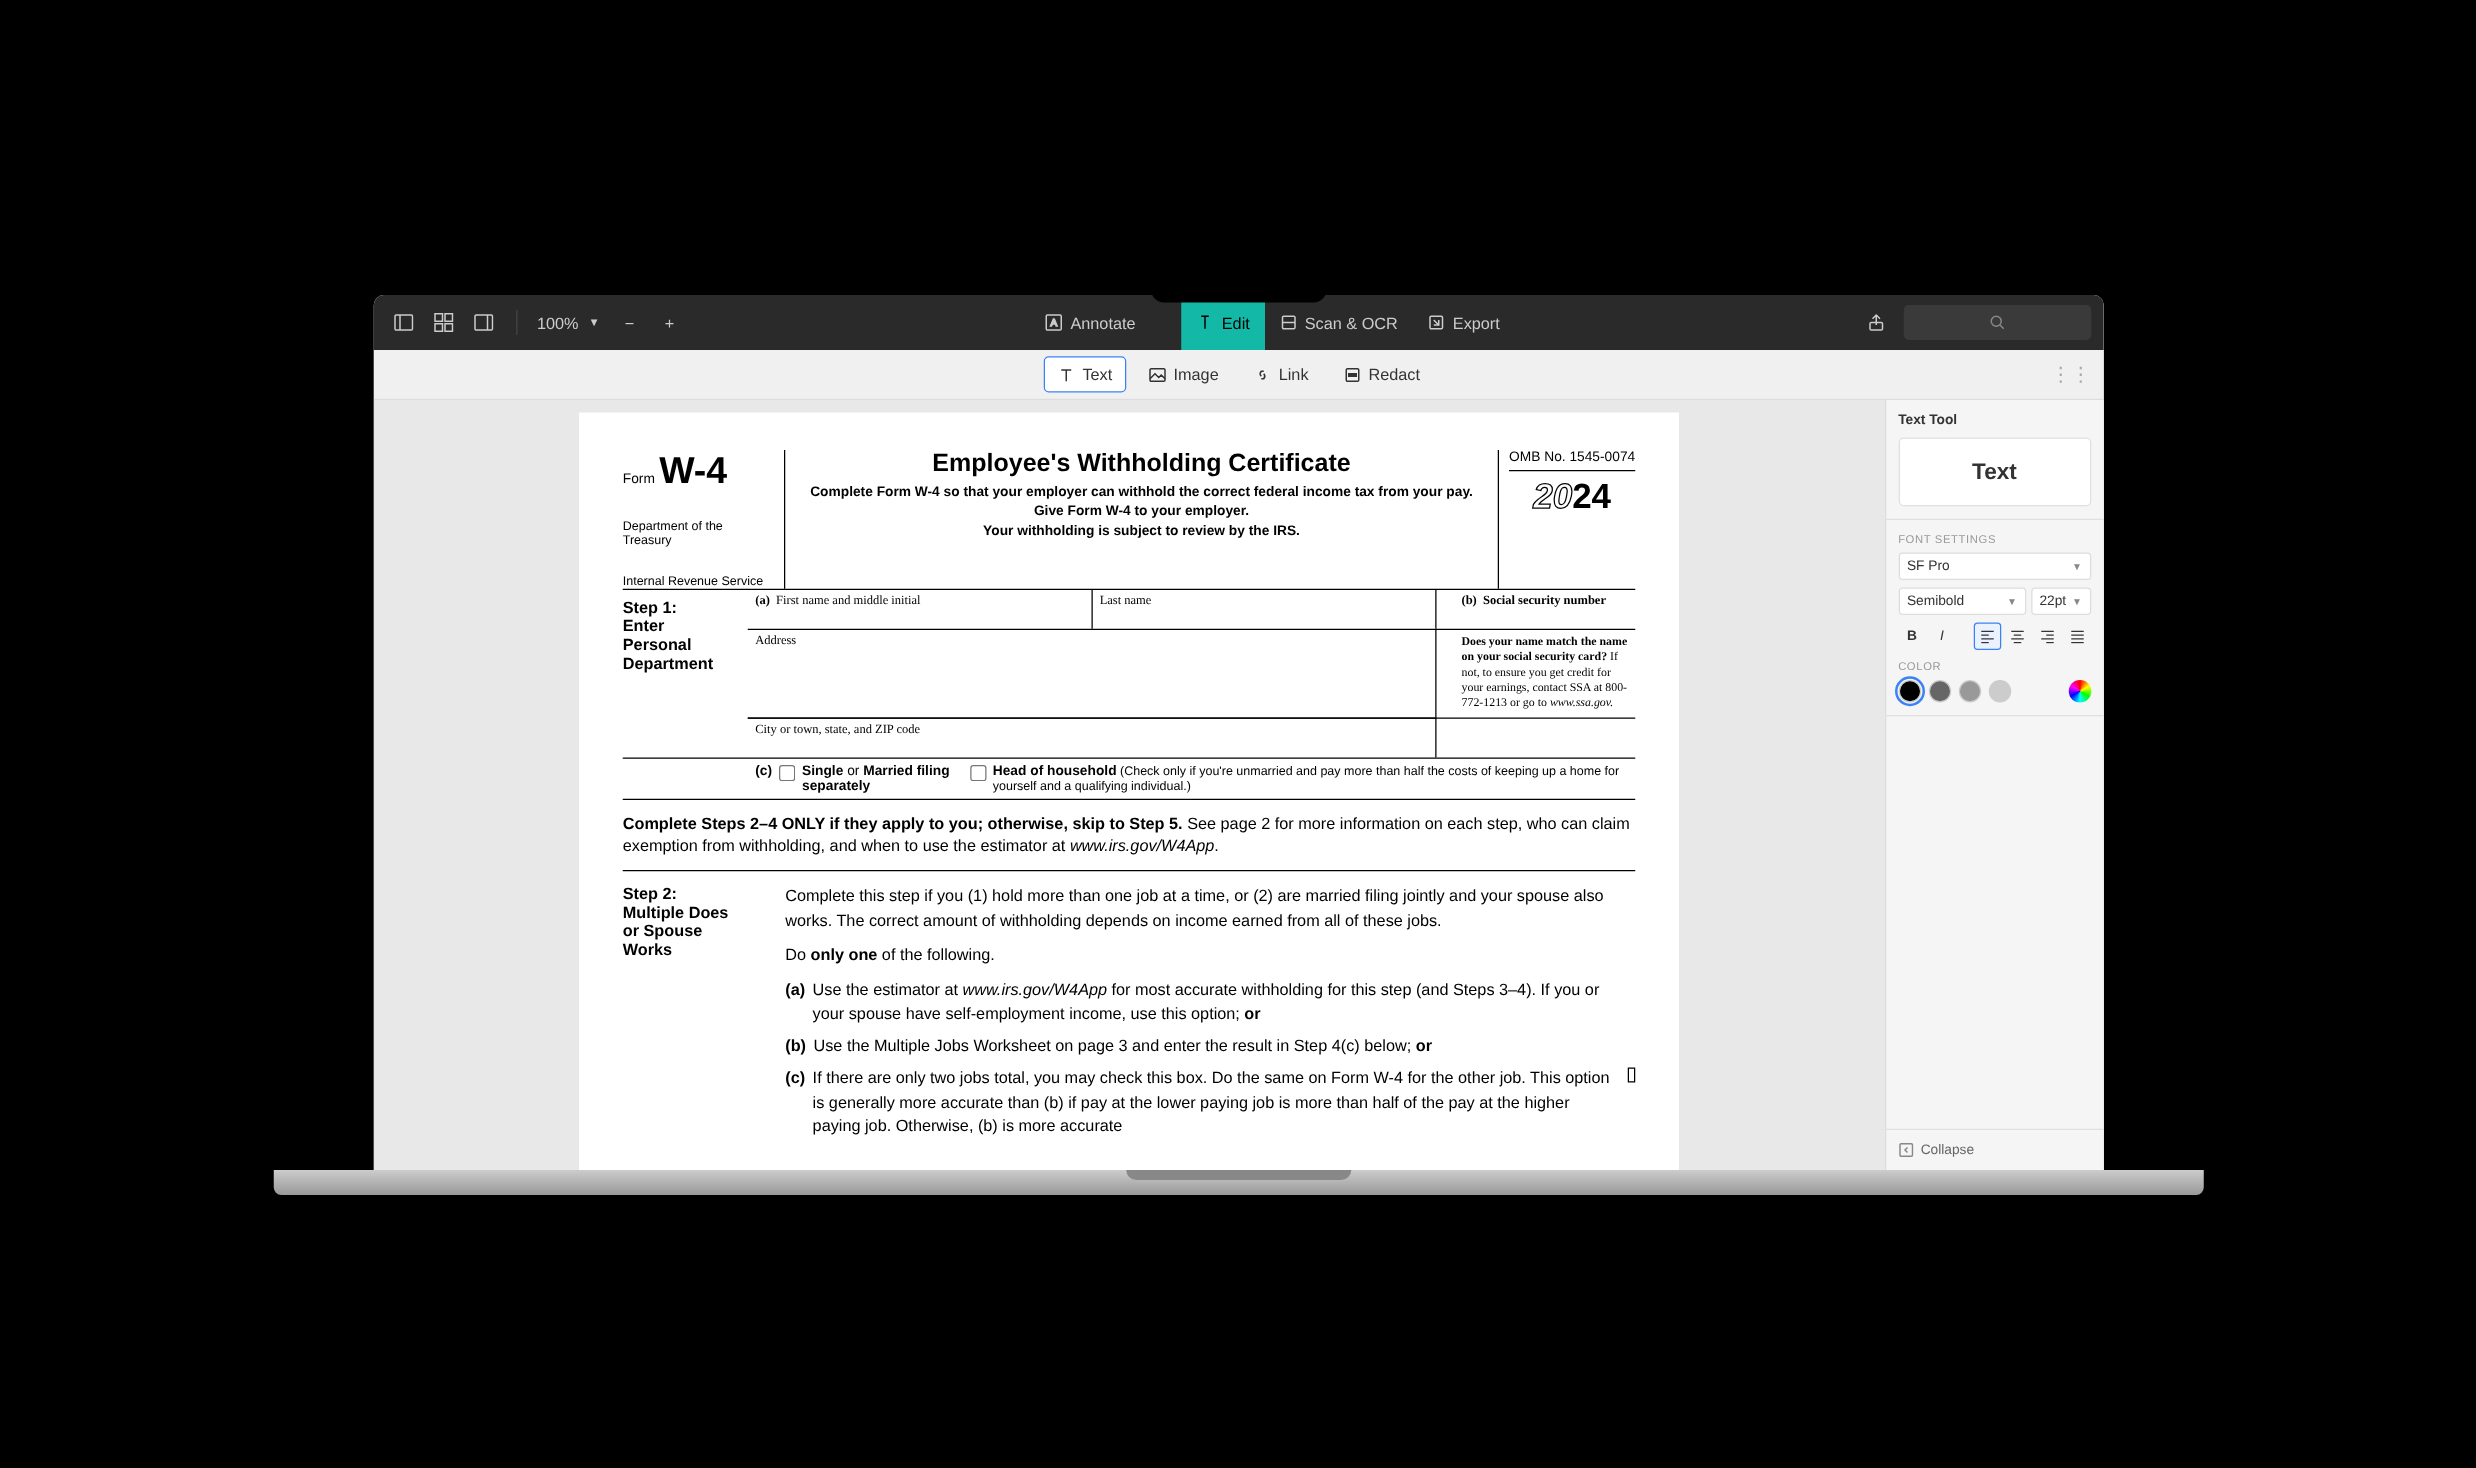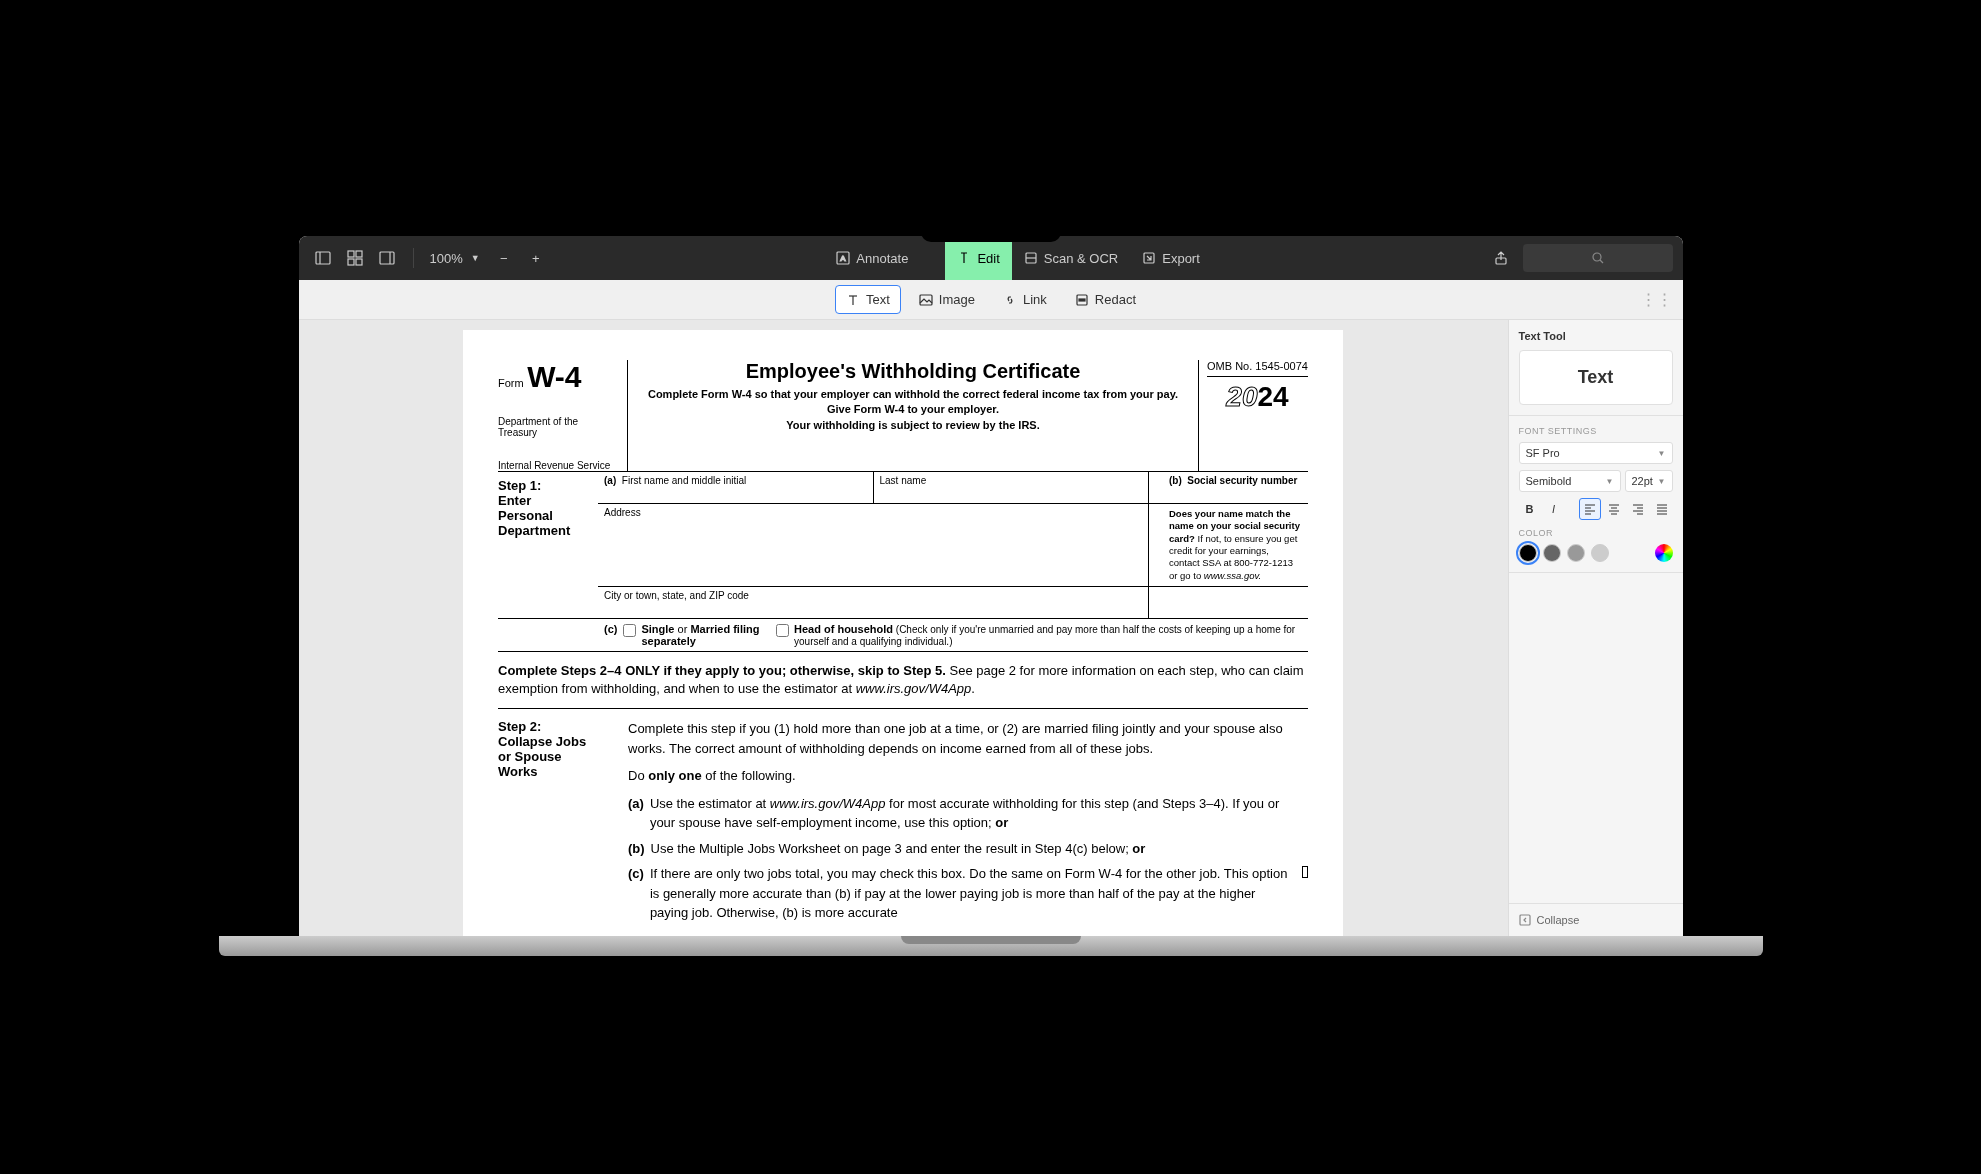--- a/index.html
+++ b/index.html
@@ -13,21 +13,21 @@
 .laptop-base::before { content: ''; position: absolute; top: 0; left: 50%; transform: translateX(-50%); width: 180px; height: 8px; background: #888; border-radius: 0 0 8px 8px; }
 
 
 .top-toolbar { background: #2a2a2a; height: 44px; display: flex; align-items: center; padding: 0 10px; color: #ccc; font-size: 13px; }
 .tb-left { display: flex; align-items: center; gap: 4px; }
 .tb-icon-btn { width: 28px; height: 28px; display: flex; align-items: center; justify-content: center; cursor: pointer; border-radius: 4px; }
 .tb-divider { width: 1px; height: 20px; background: #444; margin: 0 8px; }
 .zoom-label { margin: 0 4px; }
 .tb-center { display: flex; align-items: center; margin-left: auto; margin-right: auto; }
 .tb-tab { padding: 0 12px; height: 44px; display: flex; align-items: center; gap: 6px; cursor: pointer; border-radius: 0; }
-.tb-tab.active { background: #86efac; color: #000; margin-left: 25px; }
+.tb-tab.active { background: #14b8a6; color: #000; margin-left: 25px; }
 .tb-right { display: flex; align-items: center; gap: 8px; }
 .search-box { background: #3a3a3a; height: 28px; width: 150px; border-radius: 4px; display: flex; align-items: center; justify-content: center; }
 
 
 .sub-toolbar { background: #f0f0f0; height: 40px; display: flex; align-items: center; justify-content: center; gap: 8px; border-bottom: 1px solid #ddd; position: relative; }
 .sub-btn { padding: 6px 10px; display: flex; align-items: center; gap: 6px; cursor: pointer; border-radius: 4px; font-size: 13px; color: #333; }
 .sub-btn.active { border: 1.5px solid #3b82f6; background: #fff; }
 .sub-handle { position: absolute; right: 10px; color: #aaa; cursor: grab; }
 
 
@@ -46,21 +46,21 @@
 .form-mid .sub { font-size: 11px; font-weight: 700; line-height: 1.4; }
 .form-right { width: 110px; border-left: 1px solid #000; padding-left: 8px; text-align: center; }
 .omb { font-size: 11px; border-bottom: 1px solid #000; padding-bottom: 4px; margin-bottom: 4px; }
 .year { font-size: 28px; font-weight: 700; }
 .year .outline { -webkit-text-stroke: 1px #000; color: transparent; font-style: italic; }
 
 .step-row { display: flex; border-bottom: 1px solid #000; }
 .step-label { width: 100px; padding: 6px 8px 6px 0; font-size: 13px; }
 .step-label strong { font-weight: 700; }
 .step-fields { flex: 1; }
-.field-row { display: flex; border-bottom: 1px solid #000; }
+.field-row { display: flex; border-bottom: 1px solid #000; font-family: Liberation Serif, serif; }
 .field-row:last-child { border-bottom: none; }
 .field-cell { padding: 3px 6px; font-size: 10px; border-right: 1px solid #000; }
 .field-cell:last-child { border-right: none; margin-left: 14px; }
 .field-cell .prefix { font-weight: 700; }
 .field-cell.grow { flex: 1; }
 .ssn-cell { width: 145px; }
 .note-cell { width: 145px; font-size: 9.5px; line-height: 1.3; padding: 4px 6px; }
 
 .choices { padding: 4px 6px; display: flex; flex-direction: row; gap: 3px; font-size: 11px; }
 .choice { display: flex; align-items: flex-start; gap: 5px; }
@@ -277,21 +277,21 @@
             </div>
           </div>
 
           <div class="instruction">
             <strong>Complete Steps 2–4 ONLY if they apply to you; otherwise, skip to Step 5.</strong><span> See page 2 for more information on each step, who can claim exemption from withholding, and when to use the estimator at </span><em>www.irs.gov/W4App</em>.
           </div>
 
           <div class="step2">
             <div class="step2-label">
               <strong>Step 2:</strong><br>
-              <strong>Collapse Jobs</strong><br>
+              <strong>Multiple Does</strong><br>
               <strong>or Spouse</strong><br>
               <strong>Works</strong>
             </div>
             <div class="step2-body">
               <p>Complete this step if you (1) hold more than one job at a time, or (2) are married filing jointly and your spouse also works. The correct amount of withholding depends on income earned from all of these jobs.</p>
               <p><span>Do </span><strong>only one</strong><span> of the following.</span></p>
               <div class="opt">
                   <span class="opt-letter">(a)</span>
                   <div><span>Use the estimator at </span><em>www.irs.gov/W4App</em><span> for most accurate withholding for this step (and Steps 3–4). If you or your spouse have self-employment income, use this option; </span><strong>or</strong></div>
                 </div>

